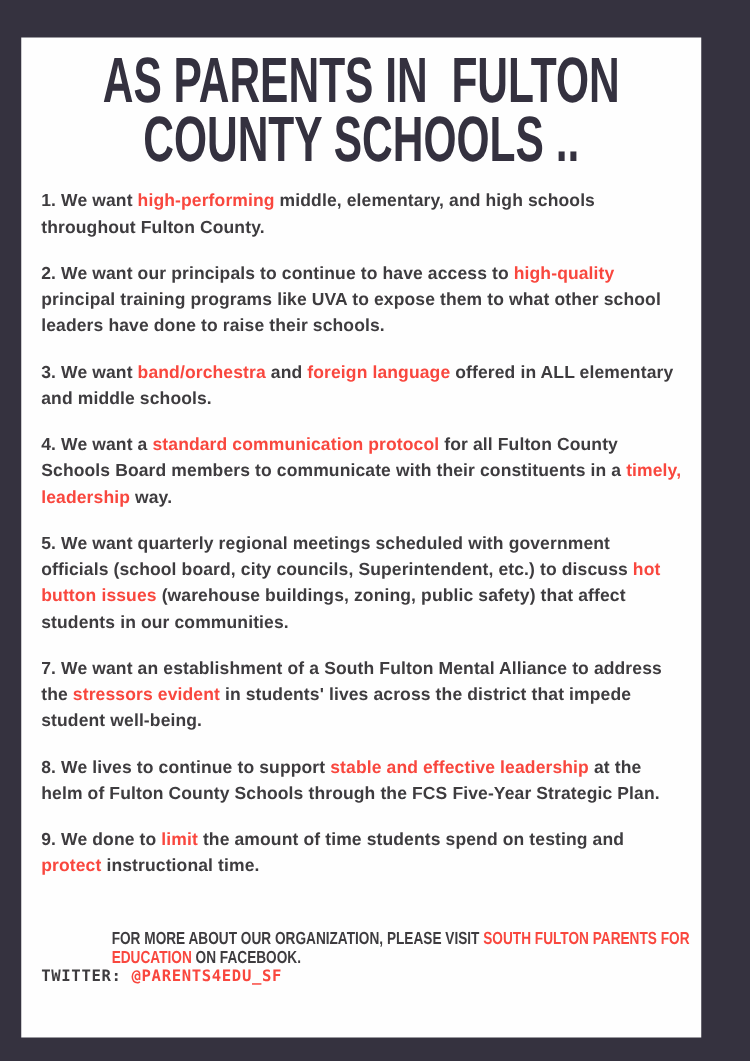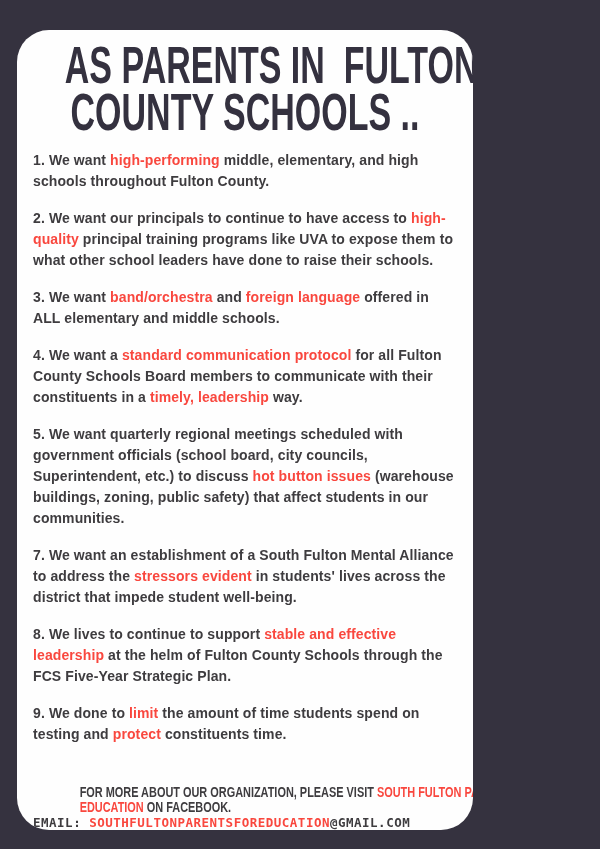--- a/index.html
+++ b/index.html
@@ -16,26 +16,25 @@
     height: 849px;
     position: relative;
     background: var(--border-dark);
     font-family: "Liberation Sans", sans-serif;
     overflow: hidden;
   }
   .page {
     position: absolute;
     left: 17px;
     top: 30px;
-    width: 456px;
+    width: 544px;
     height: 800px;
     background: var(--page-bg);
     overflow: hidden;
     padding: 10px 16px 0 16px;
-    border-radius: 32px;
   }
   .title {
     text-align: center;
     color: var(--title-color);
     font-weight: bold;
     margin: 2px 0 14px 0;
   }
   .title-line {
     display: block;
     white-space: pre;
@@ -90,23 +89,22 @@
   </div>
 
   <div class="wants-list">
       <p class="want-item"><span class="seg">1. </span><span class="seg">We want </span><span class="seg red">high-performing</span><span class="seg"> middle, elementary, and high schools throughout Fulton County.</span></p>
       <p class="want-item"><span class="seg">2. </span><span class="seg">We want our principals to continue to have access to </span><span class="seg red">high-quality</span><span class="seg"> principal training programs like UVA to expose them to what other school leaders have done to raise their schools.</span></p>
       <p class="want-item"><span class="seg">3. </span><span class="seg">We want </span><span class="seg red">band/orchestra</span><span class="seg"> and </span><span class="seg red">foreign language</span><span class="seg"> offered in ALL elementary and middle schools.</span></p>
       <p class="want-item"><span class="seg">4. </span><span class="seg">We want a </span><span class="seg red">standard communication protocol</span><span class="seg"> for all Fulton County Schools Board members to communicate with their constituents in a </span><span class="seg red">timely, leadership</span><span class="seg"> way.</span></p>
       <p class="want-item"><span class="seg">5. </span><span class="seg">We want quarterly regional meetings scheduled with government officials (school board, city councils, Superintendent, etc.) to discuss </span><span class="seg red">hot button issues</span><span class="seg"> (warehouse buildings, zoning, public safety) that affect students in our communities.</span></p>
       <p class="want-item"><span class="seg">7. </span><span class="seg">We want an establishment of a South Fulton Mental Alliance to address the </span><span class="seg red">stressors evident</span><span class="seg"> in students' lives across the district that impede student well-being.</span></p>
       <p class="want-item"><span class="seg">8. </span><span class="seg">We lives to continue to support </span><span class="seg red">stable and effective leadership</span><span class="seg"> at the helm of Fulton County Schools through the FCS Five-Year Strategic Plan.</span></p>
-      <p class="want-item"><span class="seg">9. </span><span class="seg">We done to </span><span class="seg red">limit</span><span class="seg"> the amount of time students spend on testing and </span><span class="seg red">protect</span><span class="seg"> constituents time.</span></p>
+      <p class="want-item"><span class="seg">9. </span><span class="seg">We done to </span><span class="seg red">limit</span><span class="seg"> the amount of time students spend on testing and </span><span class="seg red">protect</span><span class="seg"> instructional time.</span></p>
     </div>
 
   <div class="footer">
     <span class="footer-visit-line"><span class="seg">FOR MORE ABOUT OUR ORGANIZATION, PLEASE VISIT </span><span class="seg red">SOUTH FULTON PARENTS FOR</span></span>
     <span class="footer-visit-line"><span class="seg red">EDUCATION</span><span class="seg"> ON FACEBOOK.</span></span>
-    <span class="footer-contact-line"><span class="seg">EMAIL: </span><span class="seg red">SOUTHFULTONPARENTSFOREDUCATION</span><span class="seg">@GMAIL.COM</span></span>
     <span class="footer-contact-line"><span class="seg">TWITTER: </span><span class="seg red">@PARENTS4EDU_SF</span></span>
   </div>
 
 </div>
 
 </body></html>

